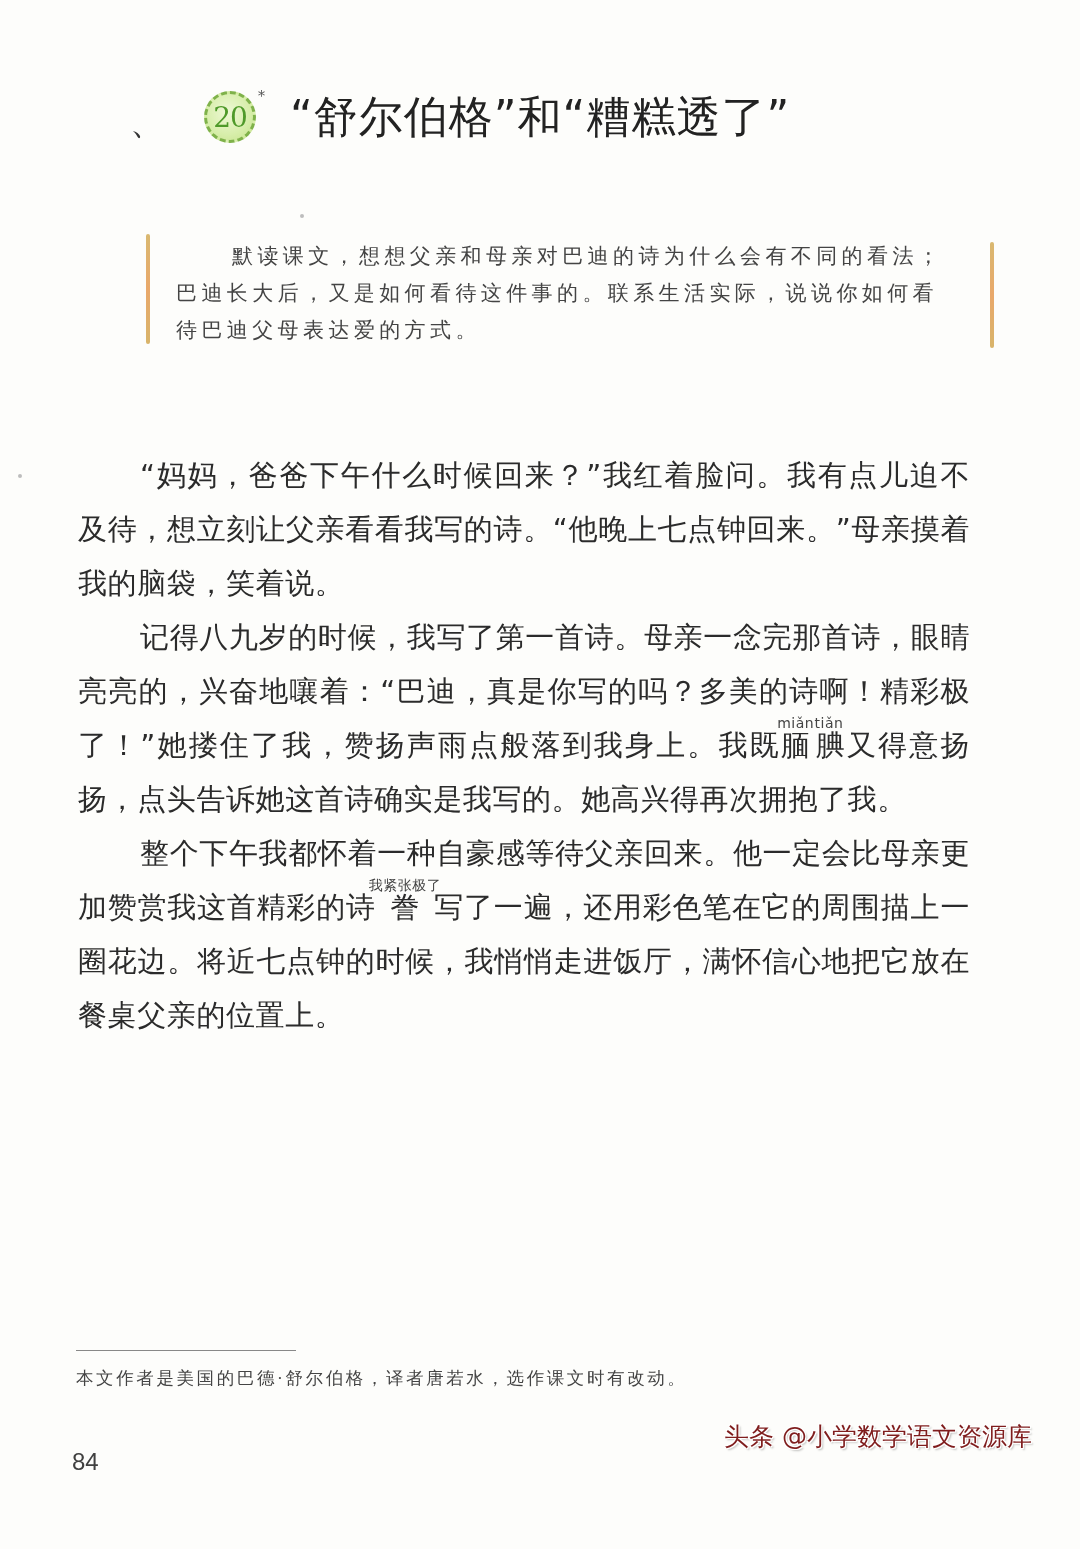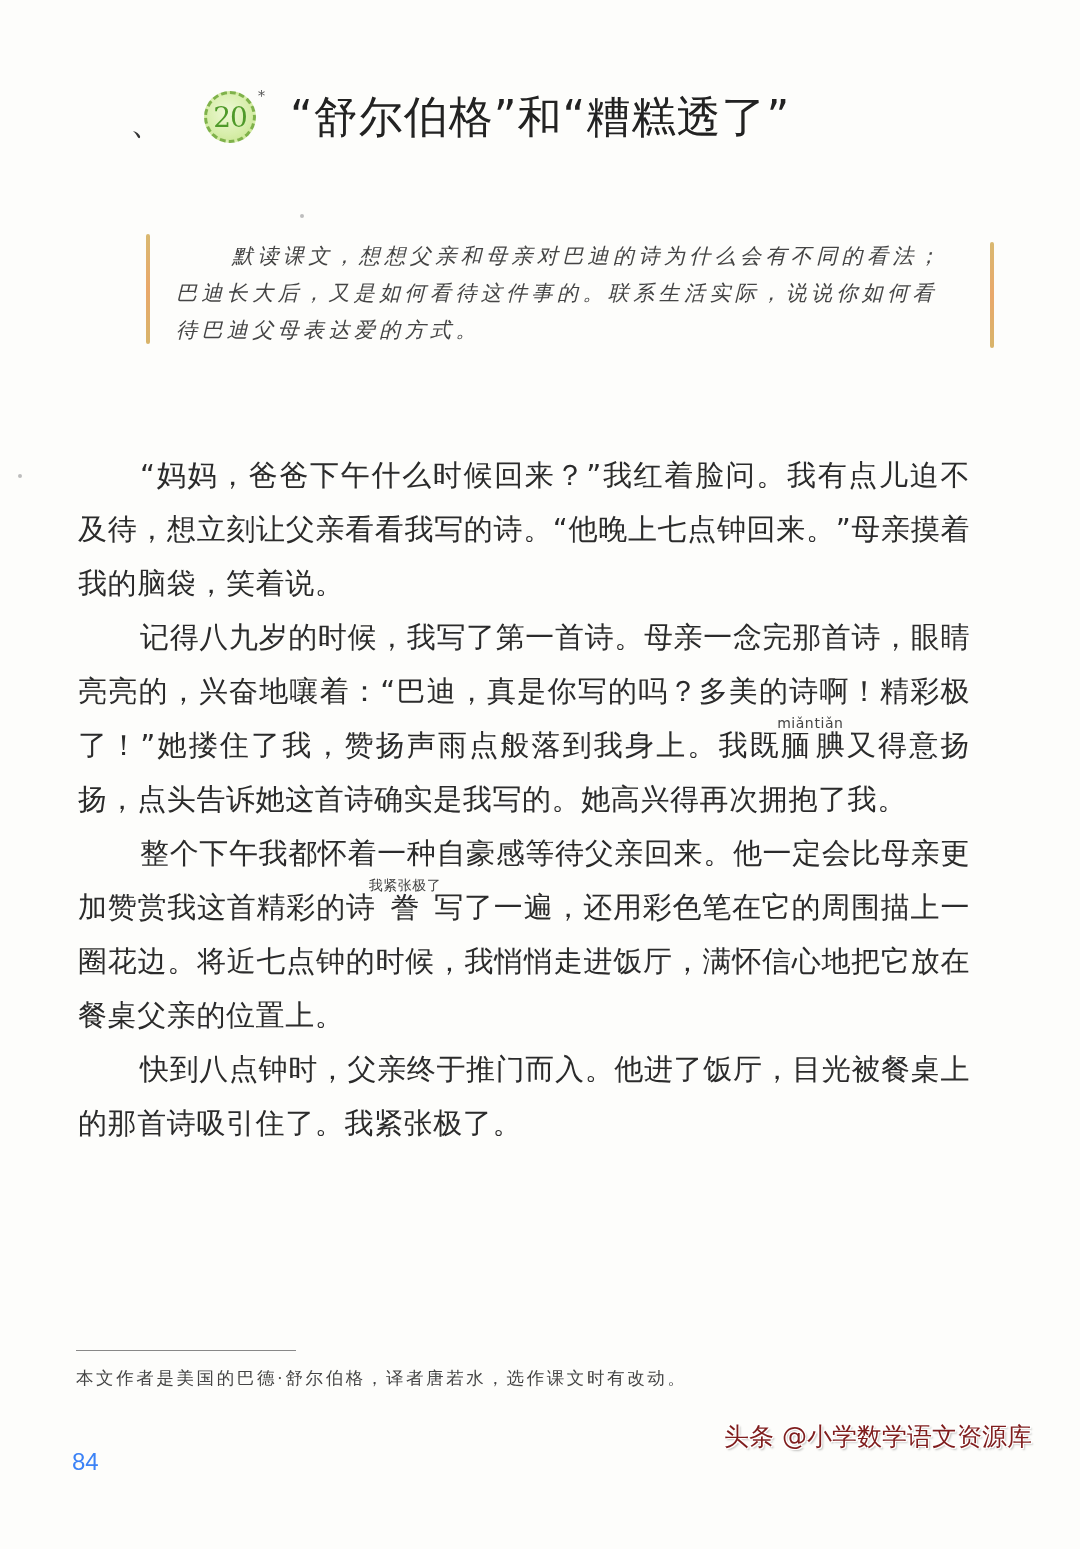--- a/index.html
+++ b/index.html
@@ -23,21 +23,21 @@
       border: 3px dashed #7fb24a;
       box-sizing: border-box;
       display: flex; align-items: center; justify-content: center;
       position: relative;
     }
     .lesson-num { font-family: "DejaVu Serif", serif; font-weight: normal; font-size: 28px; color: #4f9a2a; letter-spacing: -1px; }
     .lesson-star { position: absolute; right: -12px; top: -6px; font-size: 14px; color: #555; }
     .lesson-title { margin-left: 34px; font-size: 44px; color: #222; letter-spacing: 1px; font-family: "DejaVu Sans", sans-serif; }
 
     
-    .prompt-box { position: absolute; left: 146px; top: 234px; width: 848px; height: 112px; font-style: italic; }
+    .prompt-box { position: absolute; left: 146px; top: 234px; width: 848px; height: 112px; }
     .bar-left, .bar-right {
       position: absolute; width: 4px;
       background: linear-gradient(to bottom, #d9b870, #e9a86a, #d8b46a);
       border-radius: 2px;
     }
     .bar-left { left: 0; top: 0; height: 110px; }
     .bar-right { right: 0; top: 8px; height: 106px; }
     .prompt-text {
       position: absolute; left: 30px; top: 4px; width: 770px;
       font-family: "DejaVu Sans", sans-serif;
@@ -49,21 +49,21 @@
     .body-text { position: absolute; left: 78px; top: 448px; width: 892px; font-family: "DejaVu Sans", sans-serif; }
     .para { margin: 0; font-size: 29px; line-height: 54px; color: #2b2b2b; text-indent: 62px; letter-spacing: 0.6px; text-align: justify; }
     .para + .para { margin-top: 0; }
     ruby { ruby-position: over; }
     rt { font-size: 14px; color: #444; letter-spacing: 0.5px; font-family: "DejaVu Sans", sans-serif; }
 
     
     .footnote-rule { position: absolute; left: 76px; top: 1350px; width: 220px; height: 1px; background: #888; }
     .footnote { position: absolute; left: 76px; top: 1366px; font-size: 17.5px; color: #444; letter-spacing: 2.6px; font-family: Liberation Serif, serif; }
 
-    .page-number { position: absolute; left: 72px; top: 1448px; font-size: 24px; color: #3b82f6; font-family: "Liberation Sans", sans-serif; }
+    .page-number { position: absolute; left: 72px; top: 1448px; font-size: 24px; color: #404040; font-family: "Liberation Sans", sans-serif; }
 
     .watermark {
       position: absolute; left: 724px; top: 1420px; font-size: 25px; color: #7f1d1d;
       font-family: "DejaVu Sans", sans-serif;
       text-shadow: 1px 1px 0 #fff, -1px -1px 0 #fff, 1px -1px 0 #fff, -1px 1px 0 #fff, 2px 2px 2px rgba(0,0,0,0.25);
     }
 
     .speck { position: absolute; width: 4px; height: 4px; border-radius: 50%; background: #bdbdbd; }
   </style>
 </head>
@@ -87,21 +87,20 @@
   </div>
 
   <div class="body-text">
     <p class="para">“妈妈，爸爸下午什么时候回来？”我红着脸问。我有点儿迫不及待，想立刻让父亲看看我写的诗。“他晚上七点钟回来。”母亲摸着我的脑袋，笑着说。</p>
 
     <p class="para"><span>记得八九岁的时候，我写了第一首诗。母亲一念完那首诗，眼睛亮亮的，兴奋地嚷着：“巴迪，真是你写的吗？多美的诗啊！精彩极了！”她搂住了我，赞扬声雨点般落到我身上。我既</span><ruby><span>腼</span><rt>miǎn</rt></ruby><ruby><span>腆</span><rt>tiǎn</rt></ruby><span>又得意扬扬，点头告诉她这首诗确实是我写的。她高兴得再次拥抱了我。</span></p>
 
     <p class="para"><span>整个下午我都怀着一种自豪感等待父亲回来。他一定会比母亲更加赞赏我这首精彩的诗</span><ruby><span>誊</span><rt>我紧张极了</rt></ruby><span>写了一遍，还用彩色笔在它的周围描上一圈花边。将近七点钟的时候，我悄悄走进饭厅，满怀信心地把它放在餐桌父亲的位置上。</span></p>
 
 
-    <p class="para">快到八点钟时，父亲终于推门而入。他进了饭厅，目光被餐桌上的那首诗吸引住了。我紧张极了。</p>
   </div>
 
   <div class="footnote-rule"></div>
   <div class="footnote">本文作者是美国的巴德·舒尔伯格，译者唐若水，选作课文时有改动。</div>
 
   <div class="page-number">84</div>
 
   <div class="watermark">头条 @小学数学语文资源库</div>
 
   <div class="speck" style="left:18px; top:474px;"></div>

